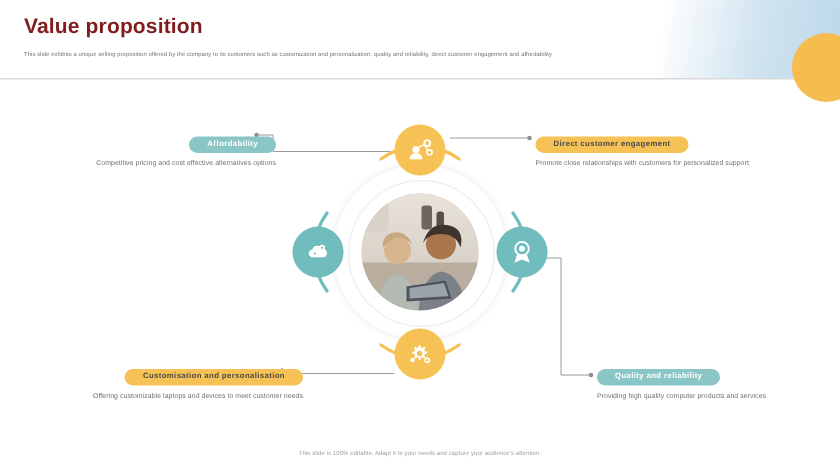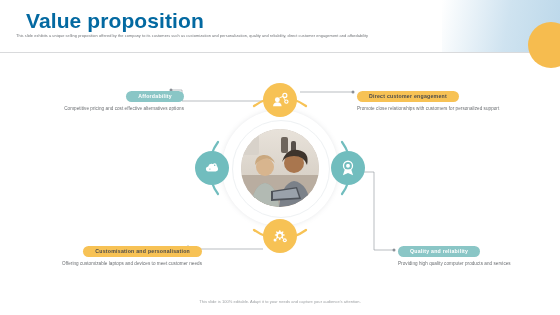--- a/index.html
+++ b/index.html
@@ -15,22 +15,22 @@
     background:linear-gradient(100deg,rgba(214,231,243,0) 0%,#cfe3f0 55%,#bcd8ea 100%);
     z-index:1;
   }
   .deco-circle{
     position:absolute;top:22px;right:-14px;width:46px;height:46px;
     border-radius:50%;background:#f6bc4f;z-index:3;
   }
   
   .header{position:absolute;top:0;left:0;width:560px;z-index:4;}
   .title{
-    position:absolute;left:26px;top:9px;
-    font-size:21px;font-weight:700;color:#0369a1;letter-spacing:.1px;
+    position:absolute;left:16px;top:9px;
+    font-size:14px;font-weight:700;color:#7f1d1d;letter-spacing:.1px;
     white-space:nowrap;
   }
   .subtitle{
     position:absolute;left:16px;top:33px;width:510px;
     font-size:3.9px;color:#6f7276;line-height:1.35;letter-spacing:.06px;
   }
   .divider{
     position:absolute;left:0;top:52px;width:560px;height:1px;
     background:#d9dadc;z-index:2;
   }

